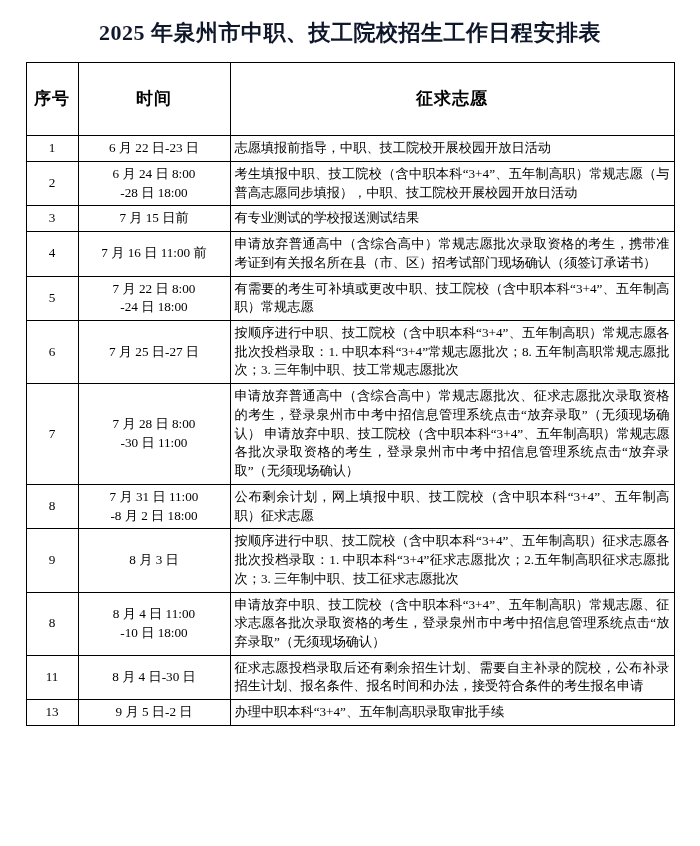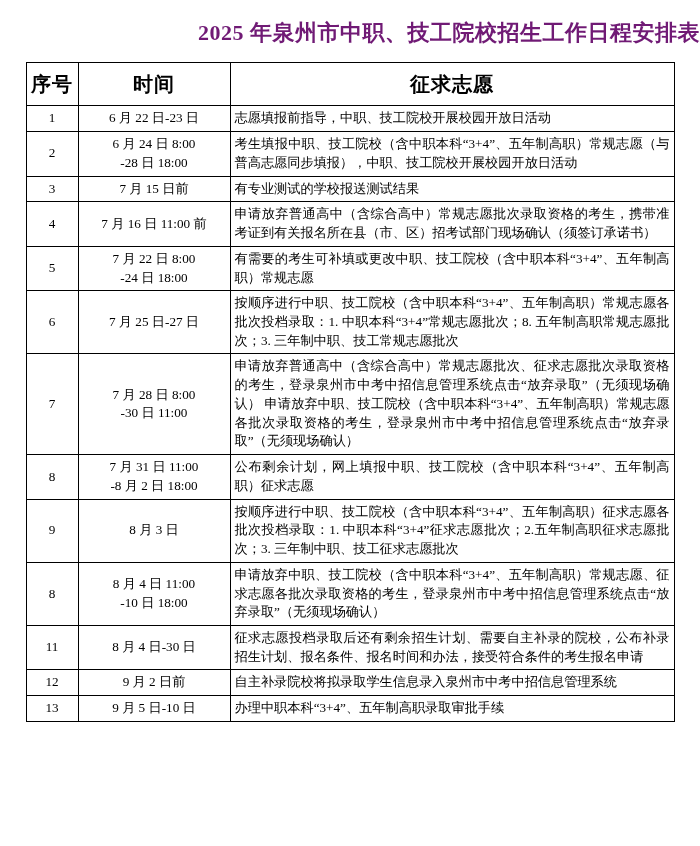--- a/index.html
+++ b/index.html
@@ -15,49 +15,49 @@
     overflow: hidden;
   }
   .page {
     width: 700px;
     height: 846px;
     box-sizing: border-box;
     padding: 0;
     position: relative;
   }
   .doc-title {
-    text-align: right;
+    text-align: center;
     font-size: 22px;
     font-weight: bold;
     font-family: "Liberation Serif", serif;
     letter-spacing: 0.5px;
     margin: 18px 0 14px 0;
-    color: #701a75;
+    color: #0f172a;
   }
   table.schedule {
     border-collapse: collapse;
     margin: 0 auto;
     width: 648px;
     table-layout: fixed;
     border: 1.5px solid #000;
   }
   table.schedule th,
   table.schedule td {
     border: 1px solid #000;
     vertical-align: middle;
     padding: 3px 4px;
     font-size: 13.2px;
     line-height: 1.42;
     font-family: "Liberation Serif", serif;
   }
   table.schedule thead th {
     text-align: center;
     font-weight: bold;
-    font-size: 20px;
-    padding: 7px 4px;
+    font-size: 17px;
+    padding: 24px 4px;
     letter-spacing: 1px;
   }
   col.c-no { width: 52px; }
   col.c-time { width: 152px; }
   col.c-item { width: 444px; }
 
   td.no {
     text-align: center;
     font-size: 13.5px;
   }
@@ -149,25 +149,20 @@
         <td class="time">8 月 4 日 11:00
 -10 日 18:00</td>
         <td class="item">申请放弃中职、技工院校（含中职本科“3+4”、五年制高职）常规志愿、征求志愿各批次录取资格的考生，登录泉州市中考中招信息管理系统点击“放弃录取”（无须现场确认）</td>
       </tr>
       <tr>
         <td class="no">11</td>
         <td class="time">8 月 4 日-30 日</td>
         <td class="item">征求志愿投档录取后还有剩余招生计划、需要自主补录的院校，公布补录招生计划、报名条件、报名时间和办法，接受符合条件的考生报名申请</td>
       </tr>
       <tr>
-        <td class="no">12</td>
-        <td class="time">9 月 2 日前</td>
-        <td class="item">自主补录院校将拟录取学生信息录入泉州市中考中招信息管理系统</td>
-      </tr>
-      <tr>
         <td class="no">13</td>
-        <td class="time">9 月 5 日-10 日</td>
+        <td class="time">9 月 5 日-2 日</td>
         <td class="item">办理中职本科“3+4”、五年制高职录取审批手续</td>
       </tr>
     </tbody>
   </table>
 
 </div>
 
 </body></html>

